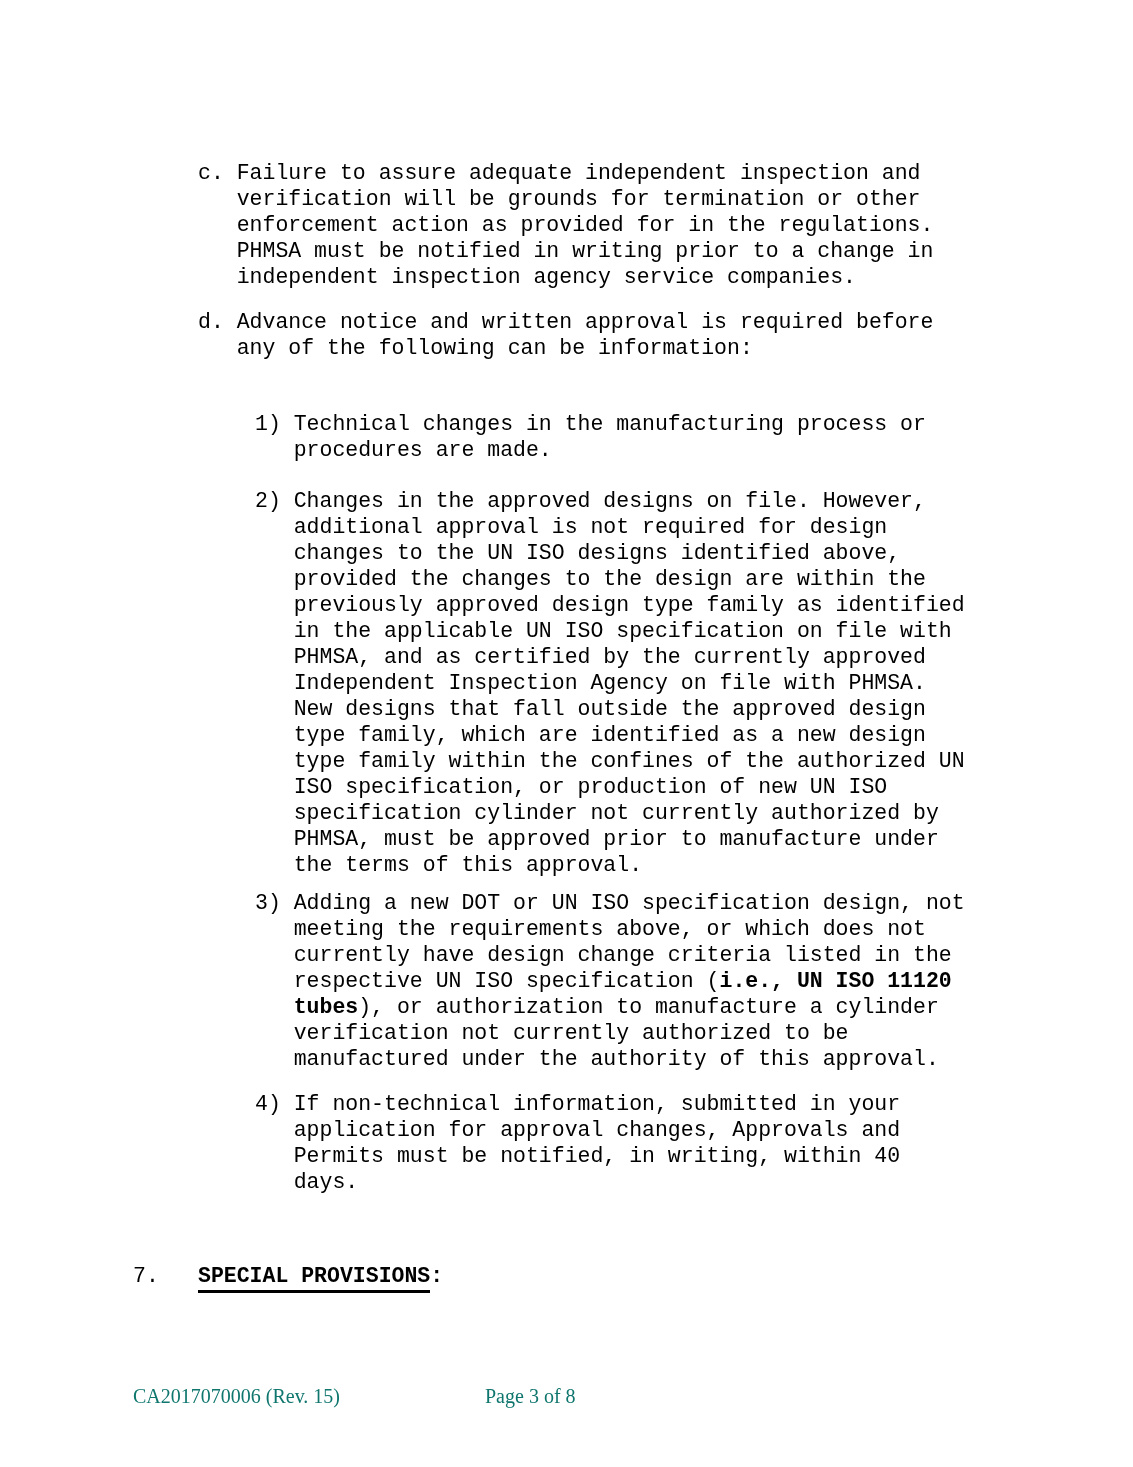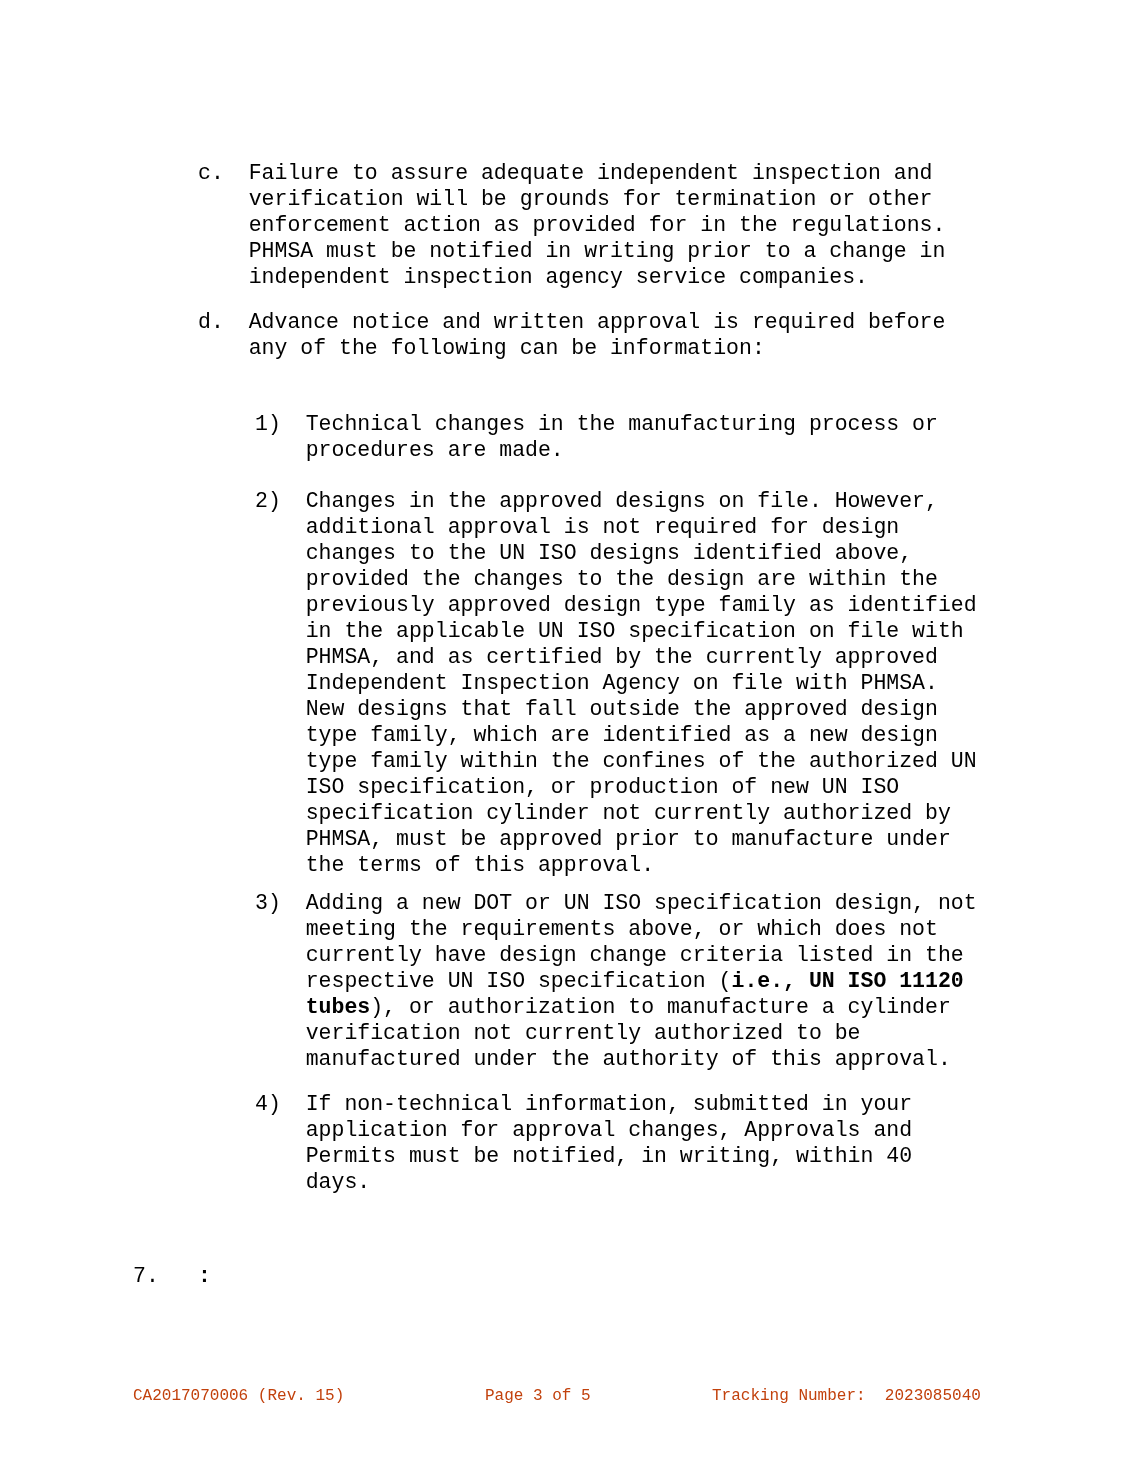--- a/index.html
+++ b/index.html
@@ -23,21 +23,20 @@
     line-height: 26px;
     color: #000000;
   }
   .marker {
     flex: 0 0 auto;
     width: 3ch;
     white-space: pre;
   }
   .btext {
     white-space: pre;
-    margin-left: 12px;
   }
   .btext span { white-space: pre; text-align: right; }
   .lettered { left: 198px; }
   .numbered { left: 255px; }
   .bold-inline { font-weight: bold; }
   .section-heading {
     position: absolute;
     left: 133px;
     top: 1263px;
     display: flex;
@@ -59,24 +58,24 @@
     padding-bottom: 1px;
     white-space: pre;
   }
   .section-heading .sec-colon {
     font-weight: bold;
     white-space: pre;
   }
   .footer-item {
     position: absolute;
     top: 1383px;
-    font-family: Liberation Mono, monospace;
-    font-size: 16px;
+    font-family: Liberation Serif, serif;
+    font-size: 20px;
     line-height: 26px;
-    color: #c2410c;
+    color: #0f766e;
     white-space: pre;
   }
   .footer-approval { left: 133px; }
   .footer-page { left: 485px; }
   .footer-tracking { left: 712px; }
 </style>
 </head>
 <body>
 
 <div class="page">
@@ -135,20 +134,20 @@
   <div class="block numbered" style="top:1091px">
     <span class="marker">4)</span>
     <div class="btext">If non-technical information, submitted in your
 application for approval changes, Approvals and
 Permits must be notified, in writing, within 40
 days.</div>
   </div>
 
   <div class="section-heading">
     <span class="sec-num">7.</span>
+    <span class="sec-title">SPECIAL PROVISIONS</span>
     <span class="sec-colon">:</span>
   </div>
 
   <div class="footer-item footer-approval">CA2017070006 (Rev. 15)</div>
-  <div class="footer-item footer-page">Page 3 of 5</div>
-  <div class="footer-item footer-tracking">Tracking Number:  2023085040</div>
+  <div class="footer-item footer-page">Page 3 of 8</div>
 
 </div>
 
 </body></html>

